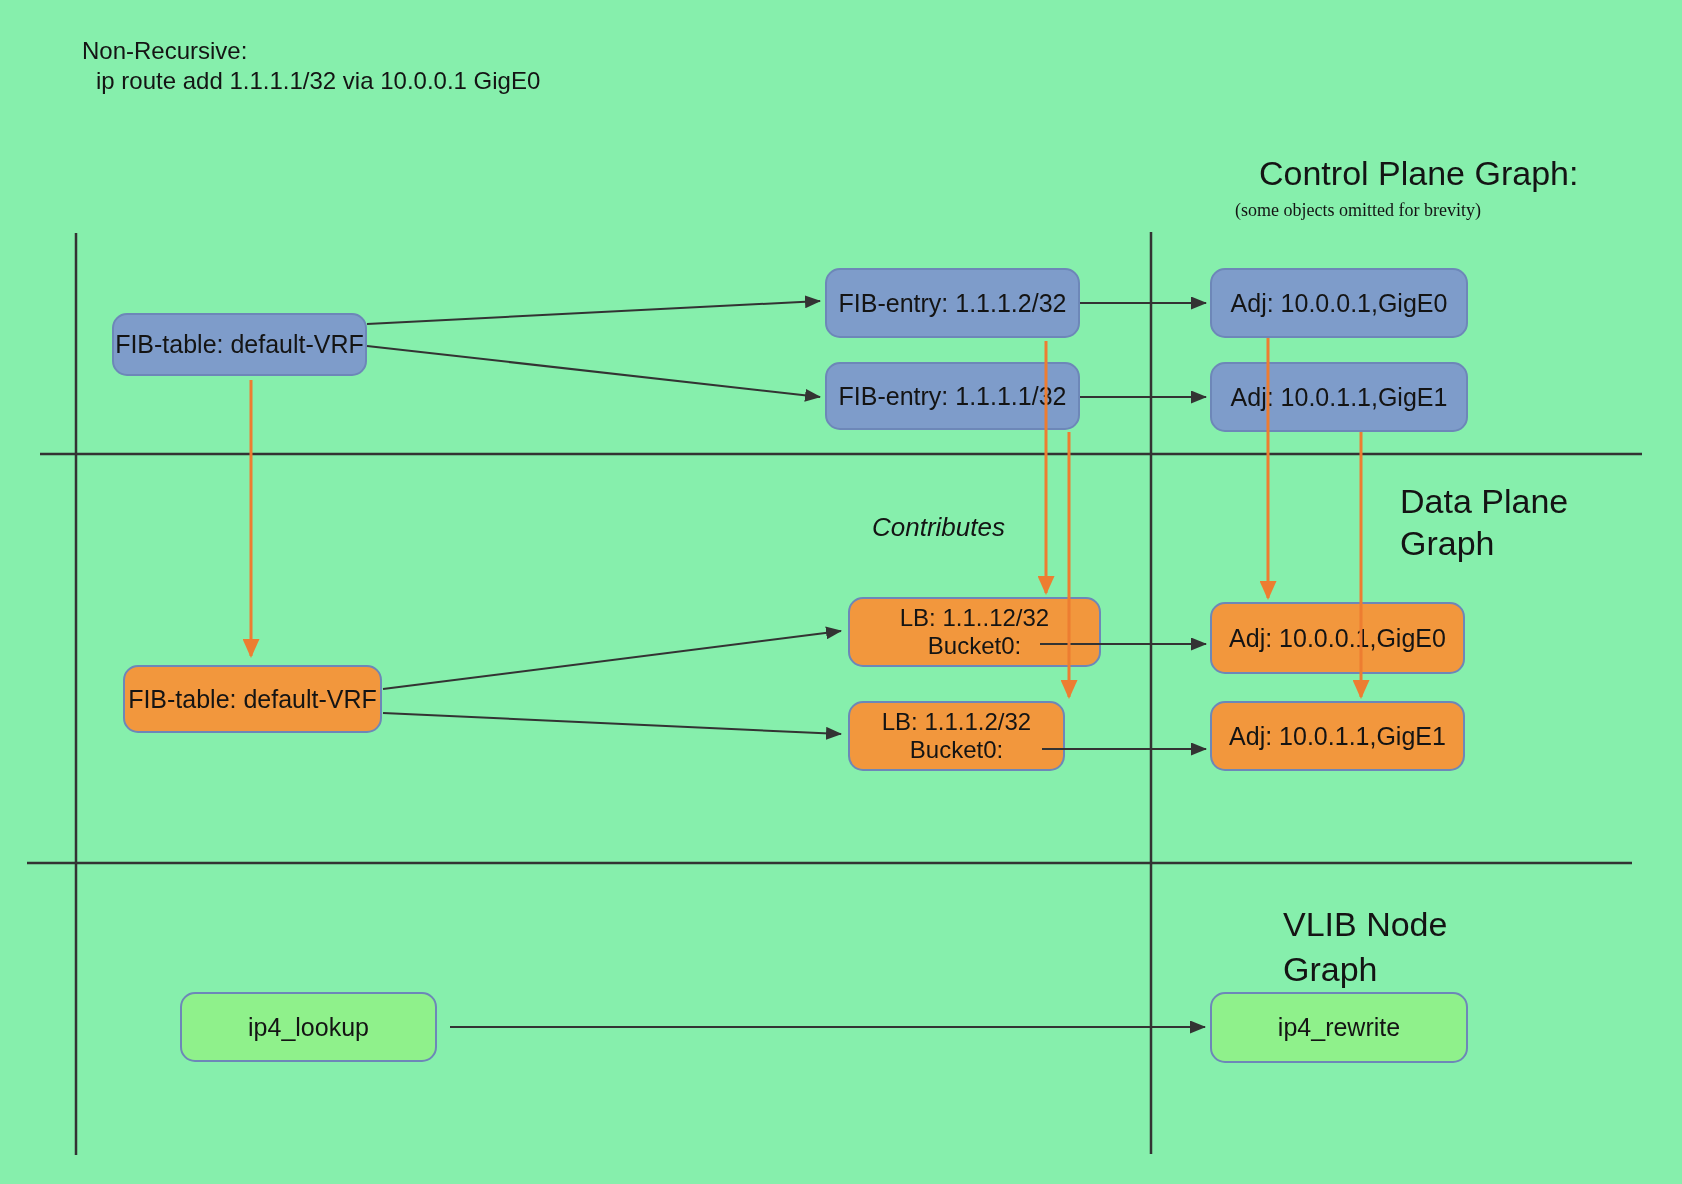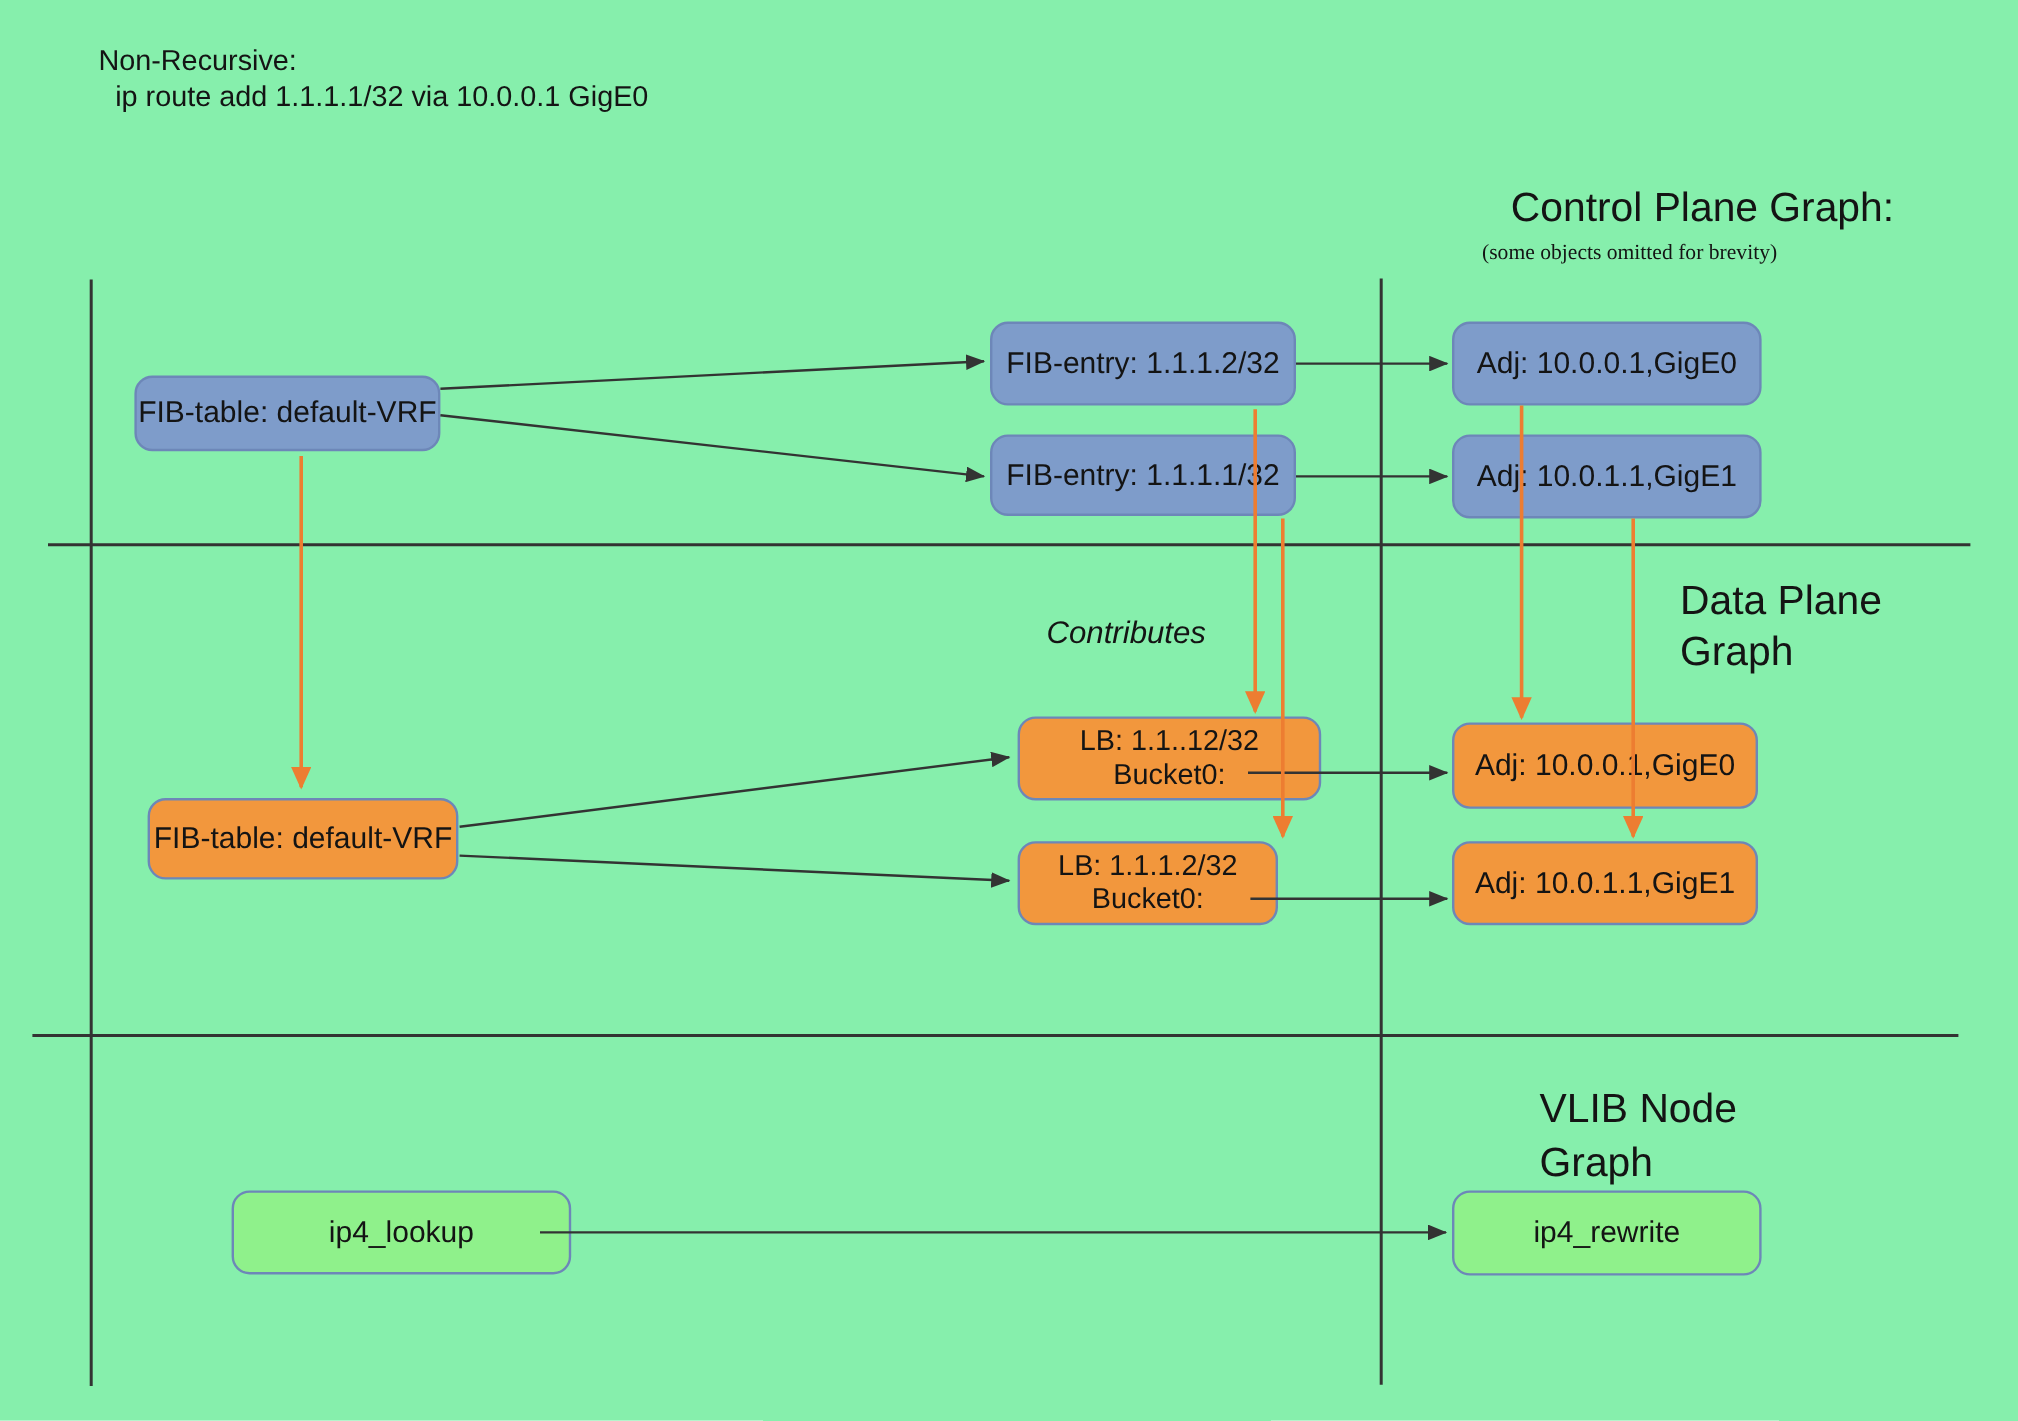--- a/index.html
+++ b/index.html
@@ -105,21 +105,21 @@
       <span>Bucket0:</span>
     </div>
   </div>
   <div class="node orange" style="left:1210px;top:602px;width:255px;height:72px;">
     <span>Adj: 10.0.0.1,GigE0</span>
   </div>
   <div class="node orange" style="left:1210px;top:701px;width:255px;height:70px;">
     <span>Adj: 10.0.1.1,GigE1</span>
   </div>
 
-  <div class="node green" style="left:193px;top:992px;width:283px;height:70px;">
+  <div class="node green" style="left:180px;top:992px;width:257px;height:70px;">
     <span>ip4_lookup</span>
   </div>
   <div class="node green" style="left:1210px;top:992px;width:258px;height:71px;">
     <span>ip4_rewrite</span>
   </div>
 
   <svg class="overlay" viewBox="0 0 1682 1184" xmlns="http://www.w3.org/2000/svg">
     <defs>
       <marker id="arrow-black" markerUnits="userSpaceOnUse" markerWidth="17" markerHeight="13" refX="15" refY="6.5" orient="auto">
         <path d="M0,0 L16,6.5 L0,13 Z" style="fill:var(--line)"></path>

